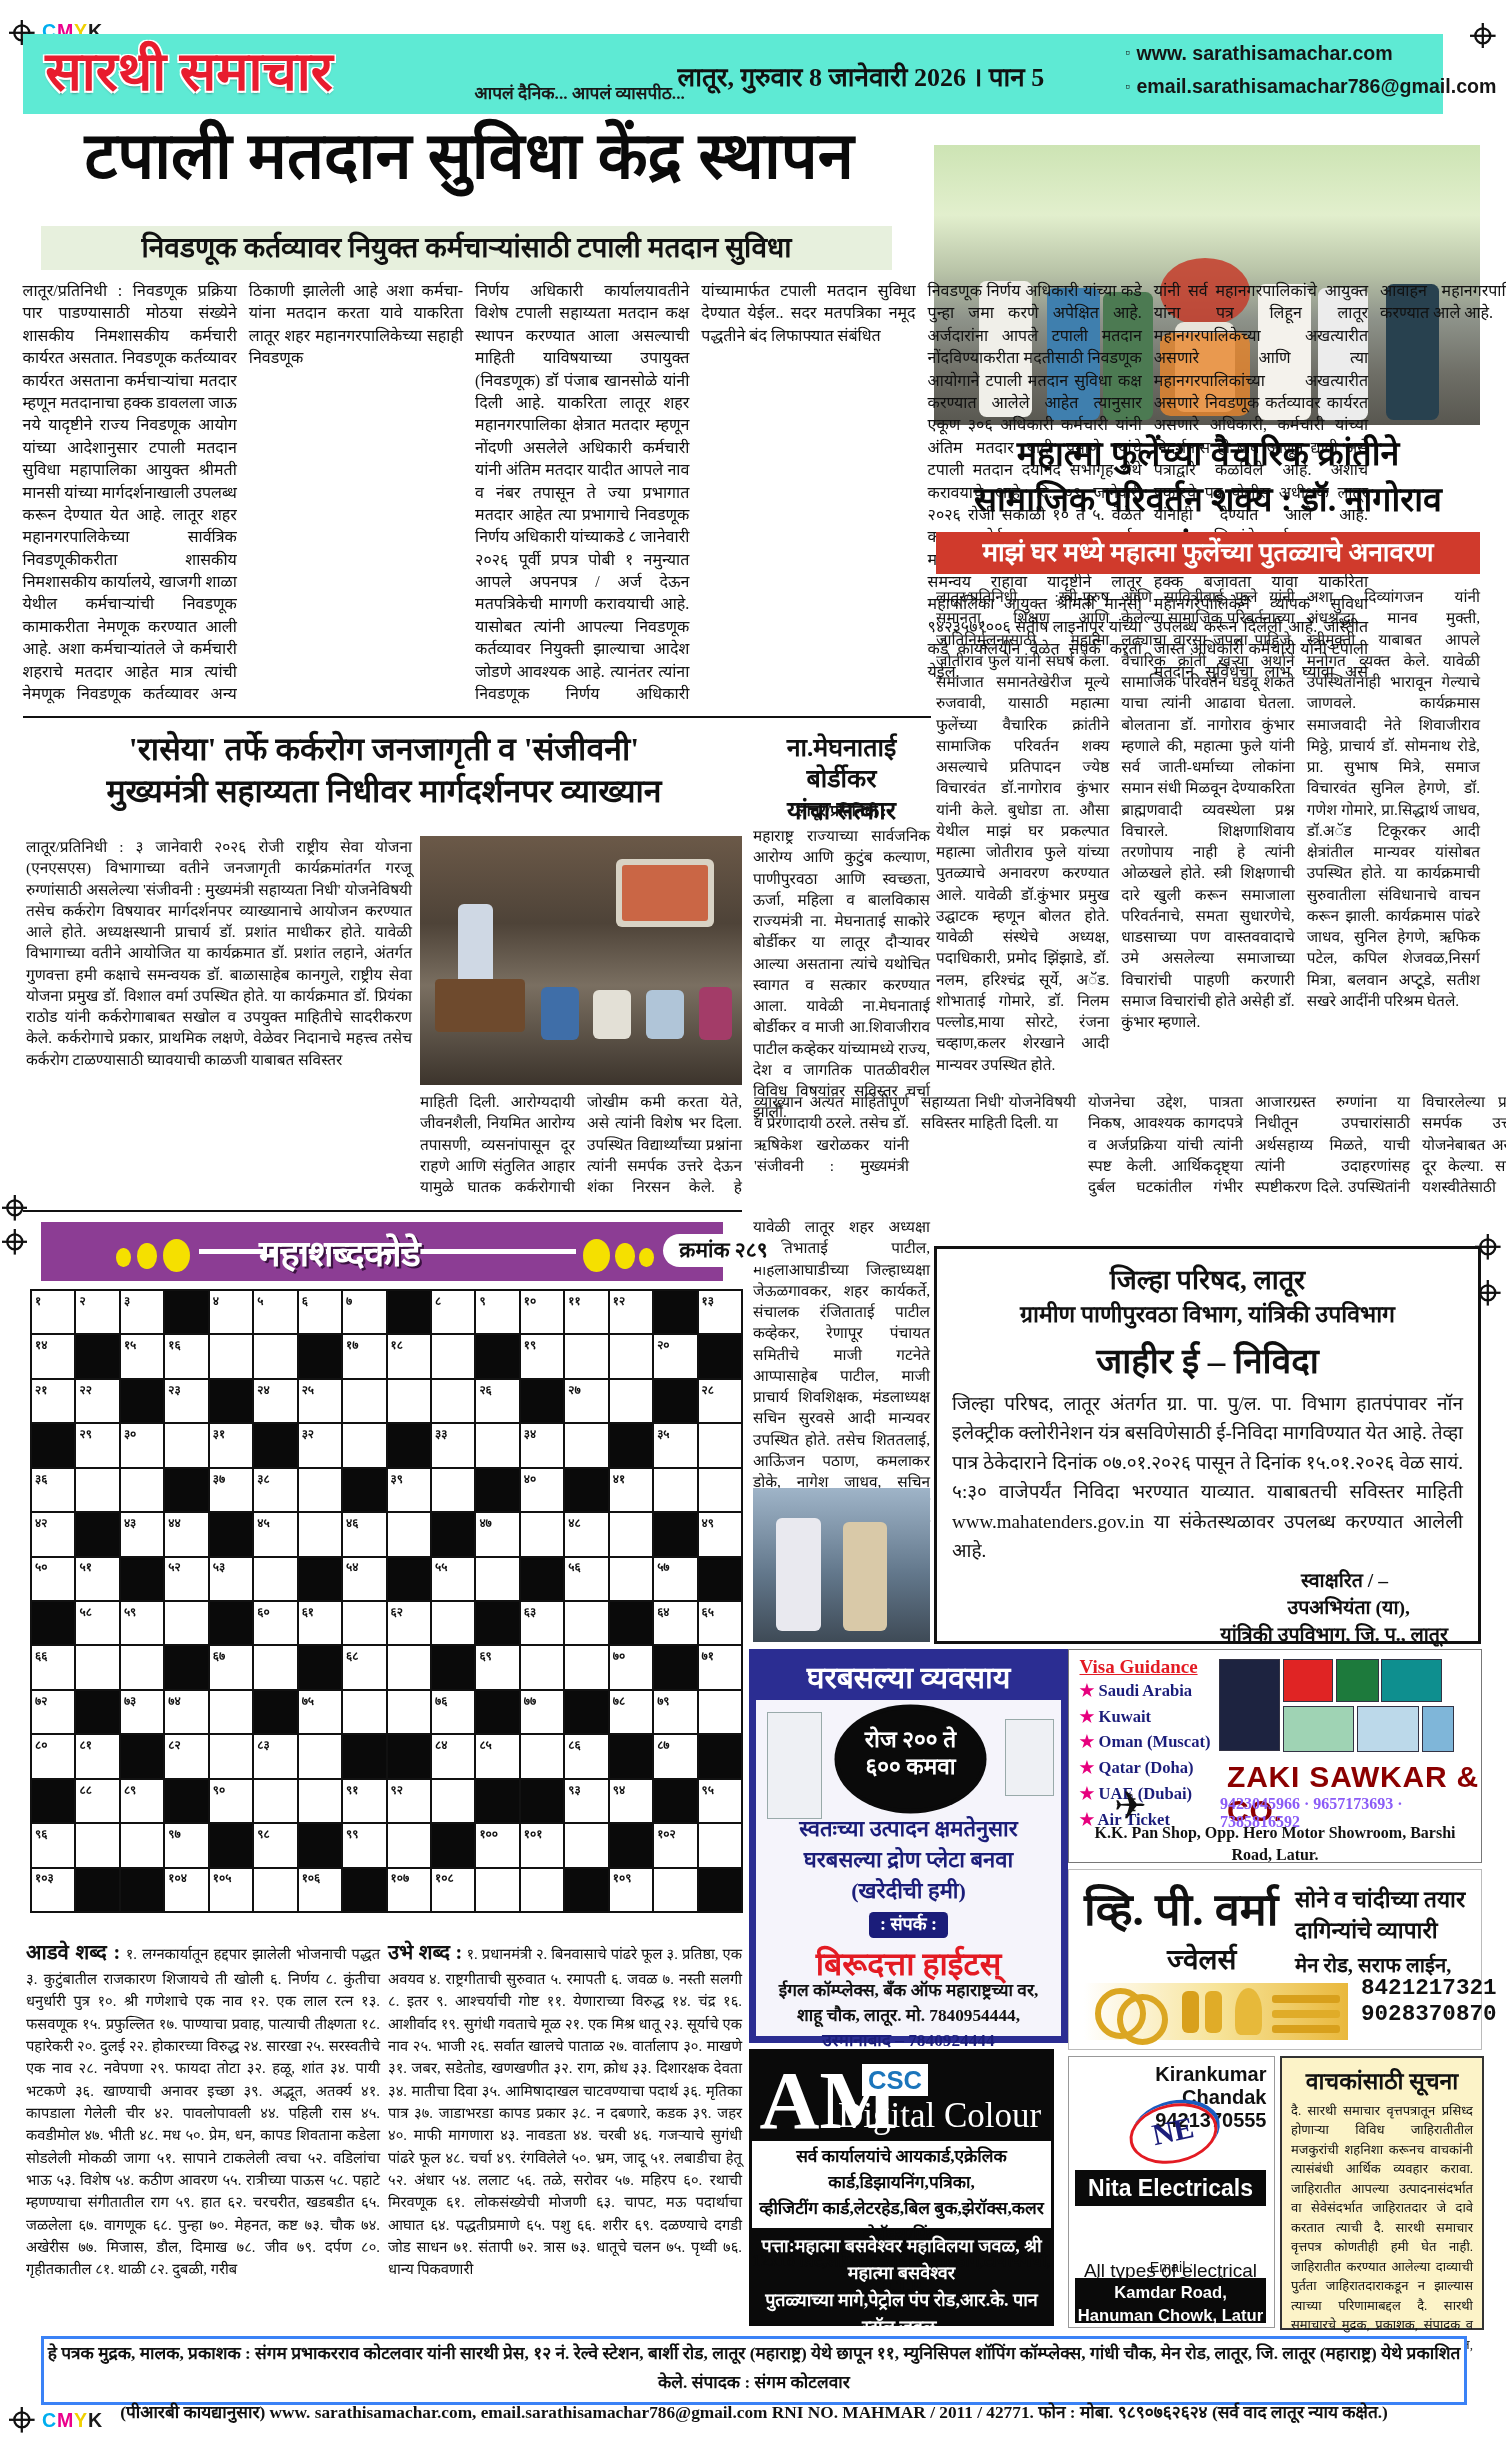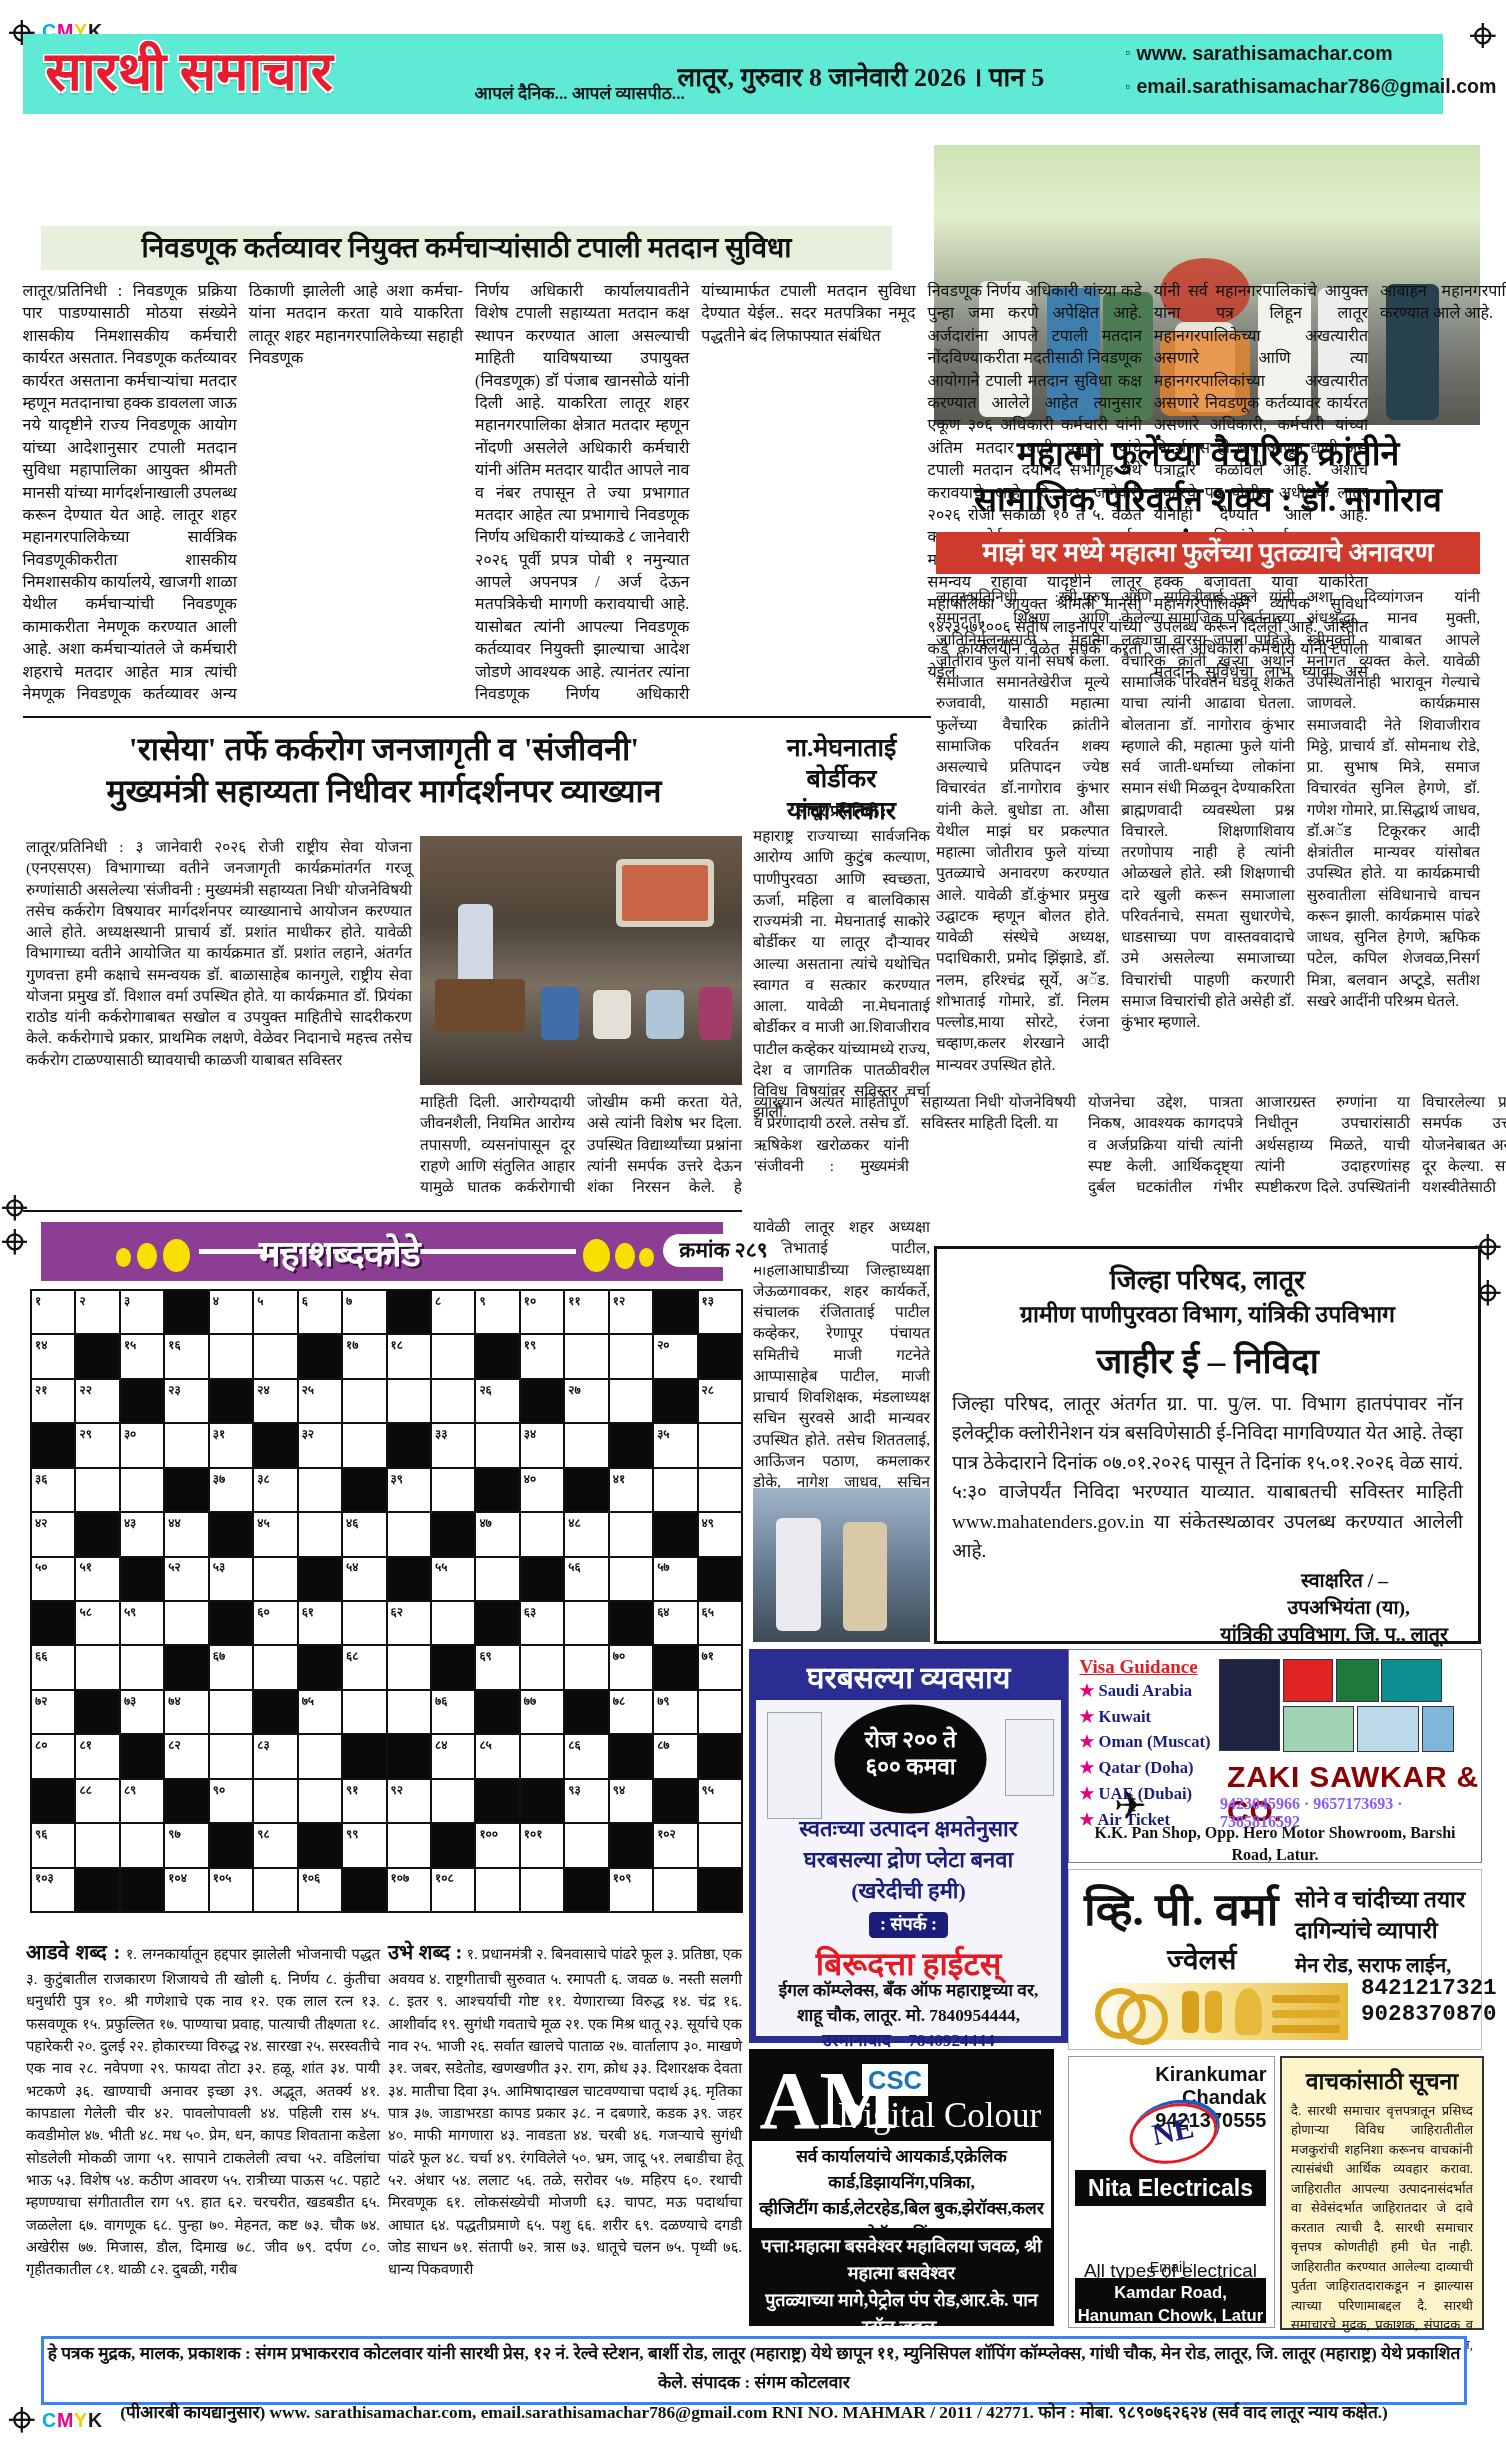--- a/index.html
+++ b/index.html
@@ -158,20 +158,21 @@
     <span class="abs tagline" style="left:452px;top:47px">आपलं दैनिक... आपलं व्यासपीठ...</span>
     <span class="abs dateline" style="left:655px;top:24px">लातूर, गुरुवार 8 जानेवारी 2026 । पान 5</span>
     <div class="abs contact" style="left:1103px;top:7.5px">
       <span class="sq">▫</span><span>www. sarathisamachar.com</span>
     </div>
     <div class="abs contact" style="left:1103px;top:41px">
       <span class="sq">▫</span><span>email.sarathisamachar786@gmail.com</span>
     </div>
   </div>
 
+  <div class="abs h1 c" style="left:22.6px;top:122px;width:893px">टपाली मतदान सुविधा केंद्र स्थापन</div>
   <div class="abs subgreen c" style="left:41px;top:226px;width:851px;height:44px;line-height:44px">निवडणूक कर्तव्यावर नियुक्त कर्मचाऱ्यांसाठी टपाली मतदान सुविधा</div>
   <div class="abs photo" style="left:934px;top:145px;width:546px;height:280px">
     <div class="blob" style="left:226px;top:113px;width:90px;height:68px;background:#c43c2a;opacity:.85"></div>
     <div class="blob" style="left:241px;top:177px;width:60px;height:90px;background:#e8e4da;border-radius:9px"></div>
     <div class="blob" style="left:226px;top:188px;width:90px;height:83px;background:#e8862c;opacity:.8;border-radius:10.5px"></div>
     <div class="blob" style="left:45px;top:136px;width:53px;height:136px;background:#f0efe9;border-radius:7.5px"></div>
     <div class="blob" style="left:113px;top:143px;width:53px;height:132px;background:#3f7fae;border-radius:7.5px"></div>
     <div class="blob" style="left:169px;top:147px;width:50px;height:128px;background:#4c7a52;border-radius:7.5px"></div>
     <div class="blob" style="left:324px;top:139px;width:53px;height:136px;background:#f4f2ec;border-radius:7.5px"></div>
     <div class="blob" style="left:384px;top:143px;width:50px;height:132px;background:#ececec;border-radius:7.5px"></div>

